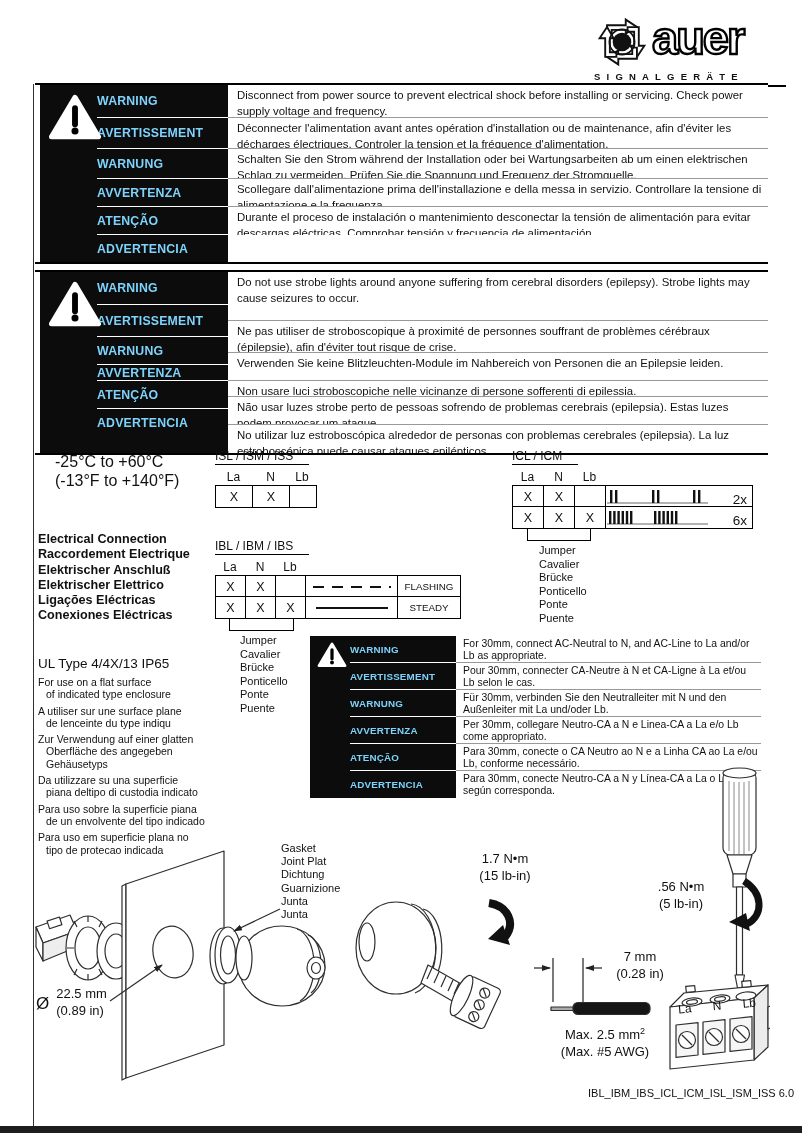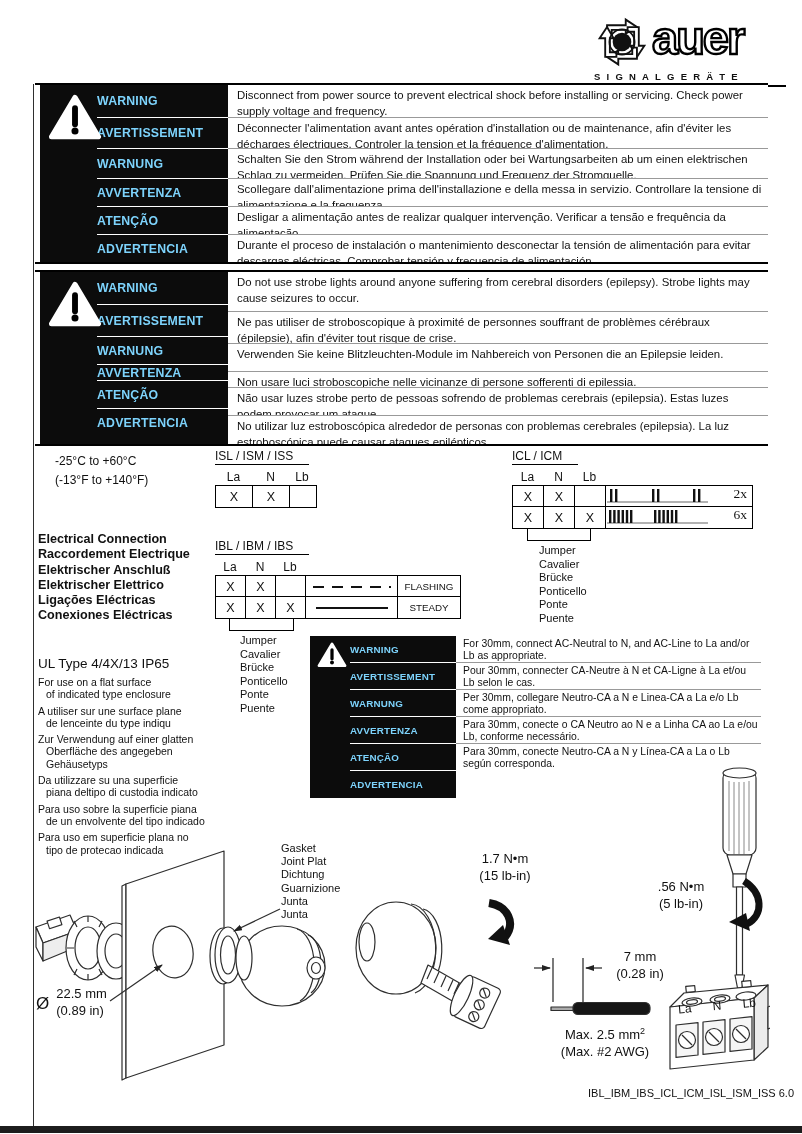--- a/index.html
+++ b/index.html
@@ -40,44 +40,44 @@
     box-sizing:border-box;overflow:hidden;
   }
   .wt3 .txt{font-size:10.4px;line-height:12.2px;padding:1.5px 2px 0 7px;}
   .txt:last-child{border-bottom:none;}
   .wt1 .lbl:nth-child(1){height:33px}.wt1 .lbl:nth-child(2){height:31px}.wt1 .lbl:nth-child(3){height:30px}
   .wt1 .lbl:nth-child(4){height:28px}.wt1 .lbl:nth-child(5){height:28px}.wt1 .lbl:nth-child(6){height:27px}
   .wt1 .txt:nth-child(1){height:33px}.wt1 .txt:nth-child(2){height:31px}.wt1 .txt:nth-child(3){height:30px}
   .wt1 .txt:nth-child(4){height:28px}.wt1 .txt:nth-child(5){height:28px}.wt1 .txt:nth-child(6){height:27px}
   .wt2 .lbl:nth-child(1){height:33px}.wt2 .lbl:nth-child(2){height:32px}.wt2 .lbl:nth-child(3){height:28px}
   .wt2 .lbl:nth-child(4){height:16px}.wt2 .lbl:nth-child(5){height:28px}.wt2 .lbl:nth-child(6){height:28px}
-  .wt2 .txt:nth-child(1){height:40px}.wt2 .txt:nth-child(2){height:32px}.wt2 .txt:nth-child(3){height:28px}
+  .wt2 .txt:nth-child(1){height:49px}.wt2 .txt:nth-child(2){height:32px}.wt2 .txt:nth-child(3){height:28px}
   .wt2 .txt:nth-child(4){height:16px}.wt2 .txt:nth-child(5){height:28px}.wt2 .txt:nth-child(6){height:28px}
   .wt3 .lbl:nth-child(n){height:27px}.wt3 .txt:nth-child(n){height:27px}
   .wt3{border:none;}
 
   
-  .temp{left:55px;top:452px;font-size:12px;line-height:19px;}
+  .temp{left:55px;top:452px;font-size:16px;line-height:19px;}
   .elec{left:38px;top:532px;font-size:12.6px;font-weight:bold;line-height:15.3px;}
   .ul{left:38px;top:656px;width:190px;}
   .ul-title{font-size:13.5px;font-weight:normal;margin-bottom:5px;}
   .ul-item{font-size:10.5px;line-height:12.3px;margin-bottom:4px;}
   .ul-item .ind{margin-left:8px;}
 
   
   .mini{font-size:12px;}
   .mini-title{display:inline-block;border-bottom:1px solid #000;padding:0 16px 1px 0;font-size:12px;margin-bottom:5px;}
   .mini-head{display:flex;margin-bottom:1px;}
   .mini-head span{text-align:center;font-size:12px;}
   .mini-row{display:flex;border:1.6px solid #000;box-sizing:border-box;background:#fff;}
   .mini-row + .mini-row{margin-top:-1.6px;}
   .cell{border-right:1.6px solid #000;display:flex;align-items:center;justify-content:center;
         font-size:12.5px;height:21px;box-sizing:border-box;}
   .cell:last-child{border-right:none;}
-  .wf{display:flex;align-items:flex-start;font-family:Liberation Serif, serif;}
+  .wf{display:flex;align-items:flex-end;}
   .mult{margin-left:auto;font-size:13.5px;padding-right:5px;}
   .mode{font-size:9.8px;}
   .bracket{border-left:1.6px solid #000;border-right:1.6px solid #000;border-bottom:1.6px solid #000;height:11px;}
   .jumper{font-size:11px;line-height:13.5px;margin-top:3px;}
 
   .isl{left:215px;top:449px;}
   .icl{left:512px;top:449px;}
   .ibl{left:215px;top:539px;}
 
   
@@ -140,21 +140,20 @@
       <div class="lbl">AVVERTENZA</div>
       <div class="lbl">ATENÇÃO</div>
       <div class="lbl">ADVERTENCIA</div>
     </div>
   </div>
   <div class="warn-texts">
     <div class="txt">Disconnect from power source to prevent electrical shock before installing or servicing. Check power supply voltage and frequency.</div>
     <div class="txt">Déconnecter l'alimentation avant antes opération d'installation ou de maintenance, afin d'éviter les décharges électriques. Controler la tension et la fréquence d'alimentation.</div>
     <div class="txt">Schalten Sie den Strom während der Installation oder bei Wartungsarbeiten ab um einen elektrischen Schlag zu vermeiden. Prüfen Sie die Spannung und Frequenz der Stromquelle.</div>
     <div class="txt">Scollegare dall'alimentazione prima dell'installazione e della messa in servizio. Controllare la tensione di alimentazione e la frequenza.</div>
-    <div class="txt">Desligar a alimentação antes de realizar qualquer intervenção. Verificar a tensão e frequência da alimentação.</div>
     <div class="txt">Durante el proceso de instalación o mantenimiento desconectar la tensión de alimentación para evitar descargas eléctricas. Comprobar tensión y frecuencia de alimentación.</div>
   </div>
 </div>
 
 <div class="abs warn-table wt2" style="top:270px;">
   <div class="warn-black">
     <div class="warn-tri">
       <svg width="54" height="47" viewBox="0 0 64 56">
         <path d="M32 4 L60 51 L4 51 Z" fill="#fff" stroke="#fff" stroke-width="6" stroke-linejoin="round"></path>
         <path d="M32 17 L32 36" stroke="#000" stroke-width="7" stroke-linecap="round"></path>
@@ -353,20 +352,21 @@
       <div class="lbl">AVERTISSEMENT</div>
       <div class="lbl">WARNUNG</div>
       <div class="lbl">AVVERTENZA</div>
       <div class="lbl">ATENÇÃO</div>
       <div class="lbl">ADVERTENCIA</div>
     </div>
   </div>
   <div class="warn-texts">
     <div class="txt">For 30mm, connect AC-Neutral to N, and AC-Line to La and/or Lb as appropriate.</div>
     <div class="txt">Pour 30mm, connecter CA-Neutre à N et CA-Ligne à La et/ou Lb selon le cas.</div>
+    <div class="txt">Für 30mm, verbinden Sie den Neutralleiter mit N und den Außenleiter mit La und/oder Lb.</div>
     <div class="txt">Per 30mm, collegare Neutro-CA a N e Linea-CA a La e/o Lb come appropriato.</div>
     <div class="txt">Para 30mm, conecte o CA Neutro ao N e a Linha CA ao La e/ou Lb, conforme necessário.</div>
     <div class="txt">Para 30mm, conecte Neutro-CA a N y Línea-CA a La o Lb según corresponda.</div>
   </div>
 </div>
 
 <svg class="abs diag" width="740" height="380" viewBox="0 0 740 380">
   <defs>
     <marker id="ah" markerWidth="10" markerHeight="8" refX="8" refY="3" orient="auto" markerUnits="userSpaceOnUse">
       <path d="M0,0 L9,3 L0,6 Z" fill="#222"></path>
@@ -522,21 +522,21 @@
   <div>(5 lb-in)</div>
 </div>
 
 <div class="abs dlabel strip">
   <div>7 mm</div>
   <div>(0.28 in)</div>
 </div>
 
 <div class="abs dlabel wiremax">
   <div><span>Max.  2.5 mm</span><sup>2</sup></div>
-  <div>(Max.  #2 AWG)</div>
+  <div>(Max.  #5 AWG)</div>
 </div>
 
 <div class="abs termlabels">
   <span>La</span>
   <span>N</span>
   <span>Lb</span>
 </div>
 
 <div class="abs footer-code">IBL_IBM_IBS_ICL_ICM_ISL_ISM_ISS 6.0</div>
 

